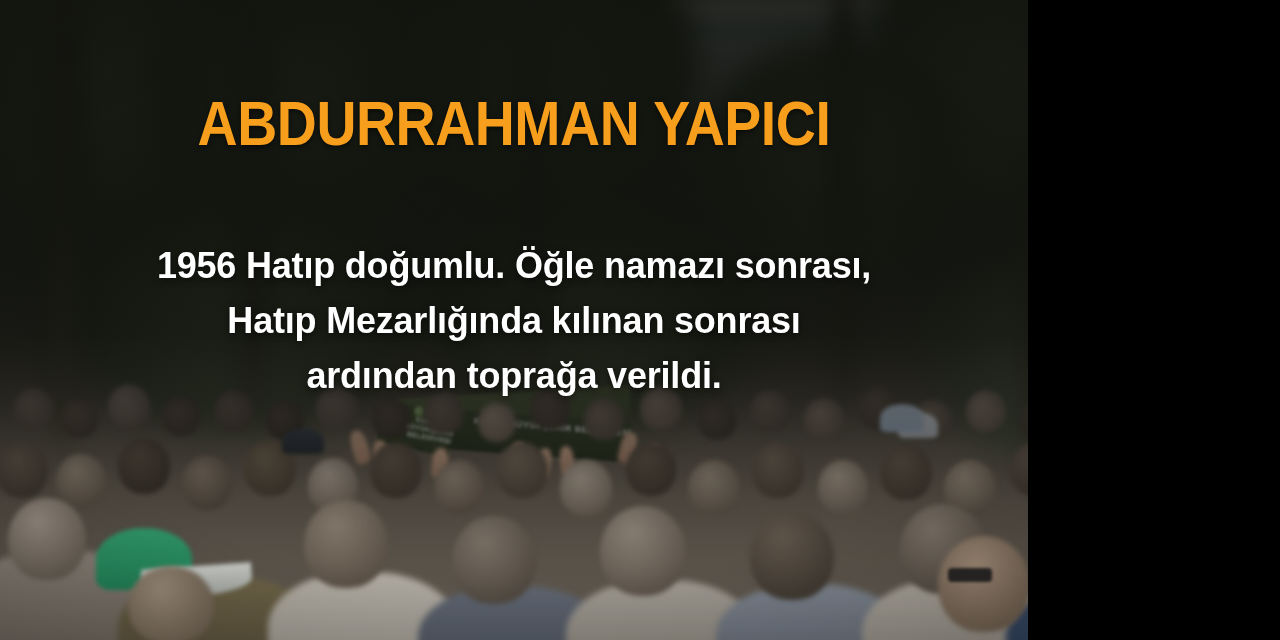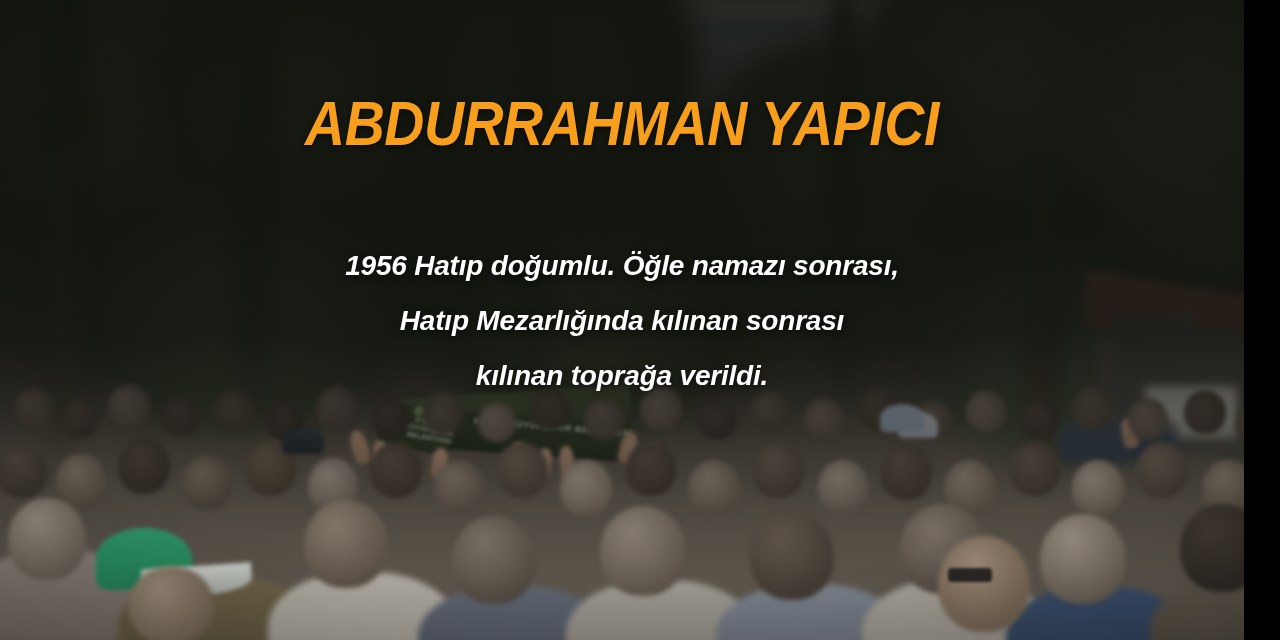--- a/index.html
+++ b/index.html
@@ -6,25 +6,24 @@
     margin: 0;
     padding: 0;
     background: #000;
   }
   body {
     font-family: "Liberation Sans", sans-serif;
   }
 
   .card {
     position: relative;
-    width: 1244px;
+    width: 1028px;
     height: 640px;
     overflow: hidden;
     background: #4c1d95;
-    font-style: italic;
   }
 
   
   .photo {
     position: absolute;
     inset: 0;
     overflow: hidden;
   }
 
   
@@ -288,21 +287,21 @@
   }
 
   .summary {
     position: absolute;
     left: 50%;
     transform: translateX(-50%);
     top: 238px;
     width: 900px;
     text-align: center;
     color: #ffffff;
-    font-size: 28px;
+    font-size: 36px;
     font-weight: 700;
     line-height: 55px;
     letter-spacing: -0.2px;
     text-shadow: 0 2px 7px rgba(0,0,0,0.55);
   }
   .summary .ln {
     display: block;
     white-space: nowrap;
   }
 </style>
@@ -457,17 +456,17 @@
   <div class="scrim-top"></div>
   <div class="vignette"></div>
 
   <div class="content">
 
     <div class="title">ABDURRAHMAN YAPICI</div>
 
     <div class="summary">
       <span class="ln">1956 Hatıp doğumlu. Öğle namazı sonrası,</span>
       <span class="ln">Hatıp Mezarlığında kılınan sonrası</span>
-      <span class="ln">kılınan toprağa verildi.</span>
+      <span class="ln">ardından toprağa verildi.</span>
     </div>
 
   </div>
 </div>
 
 </body></html>

